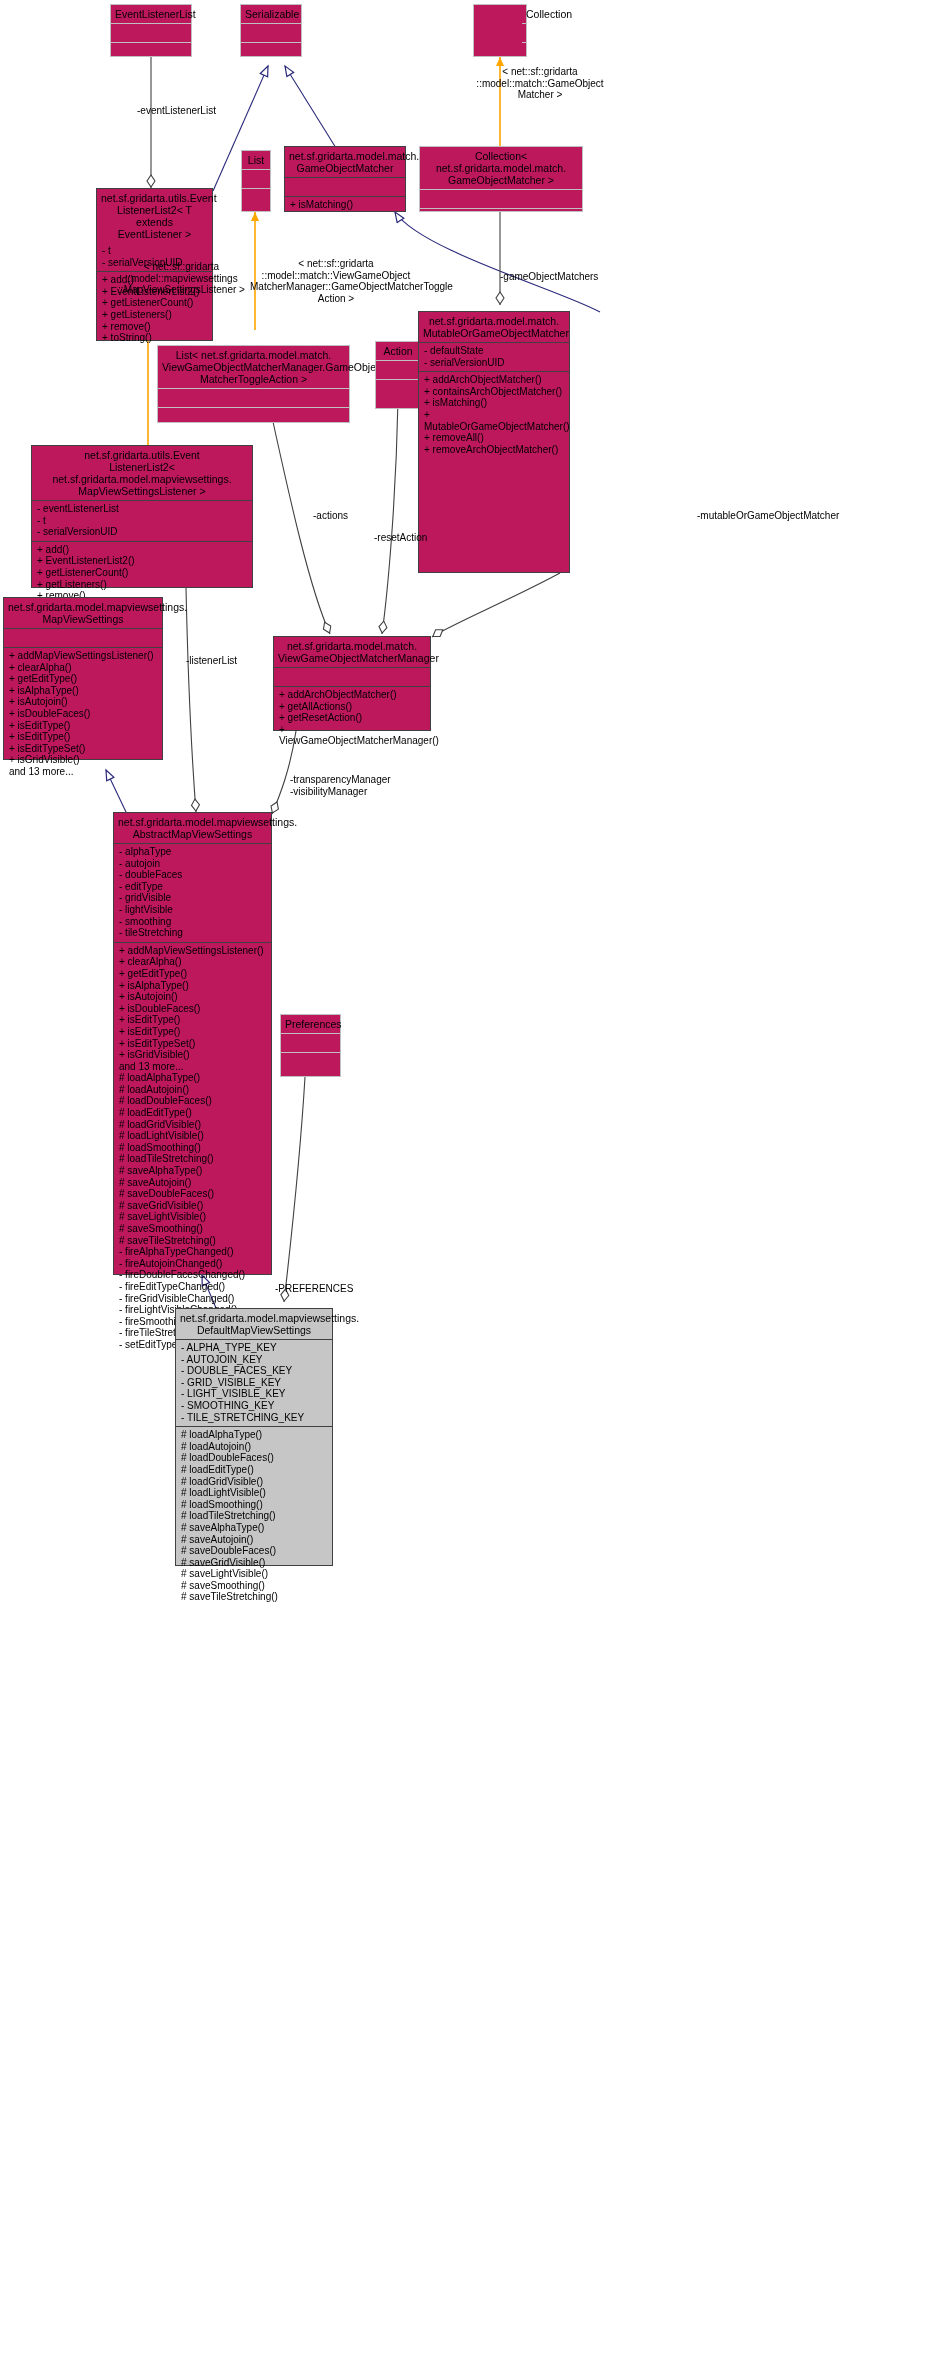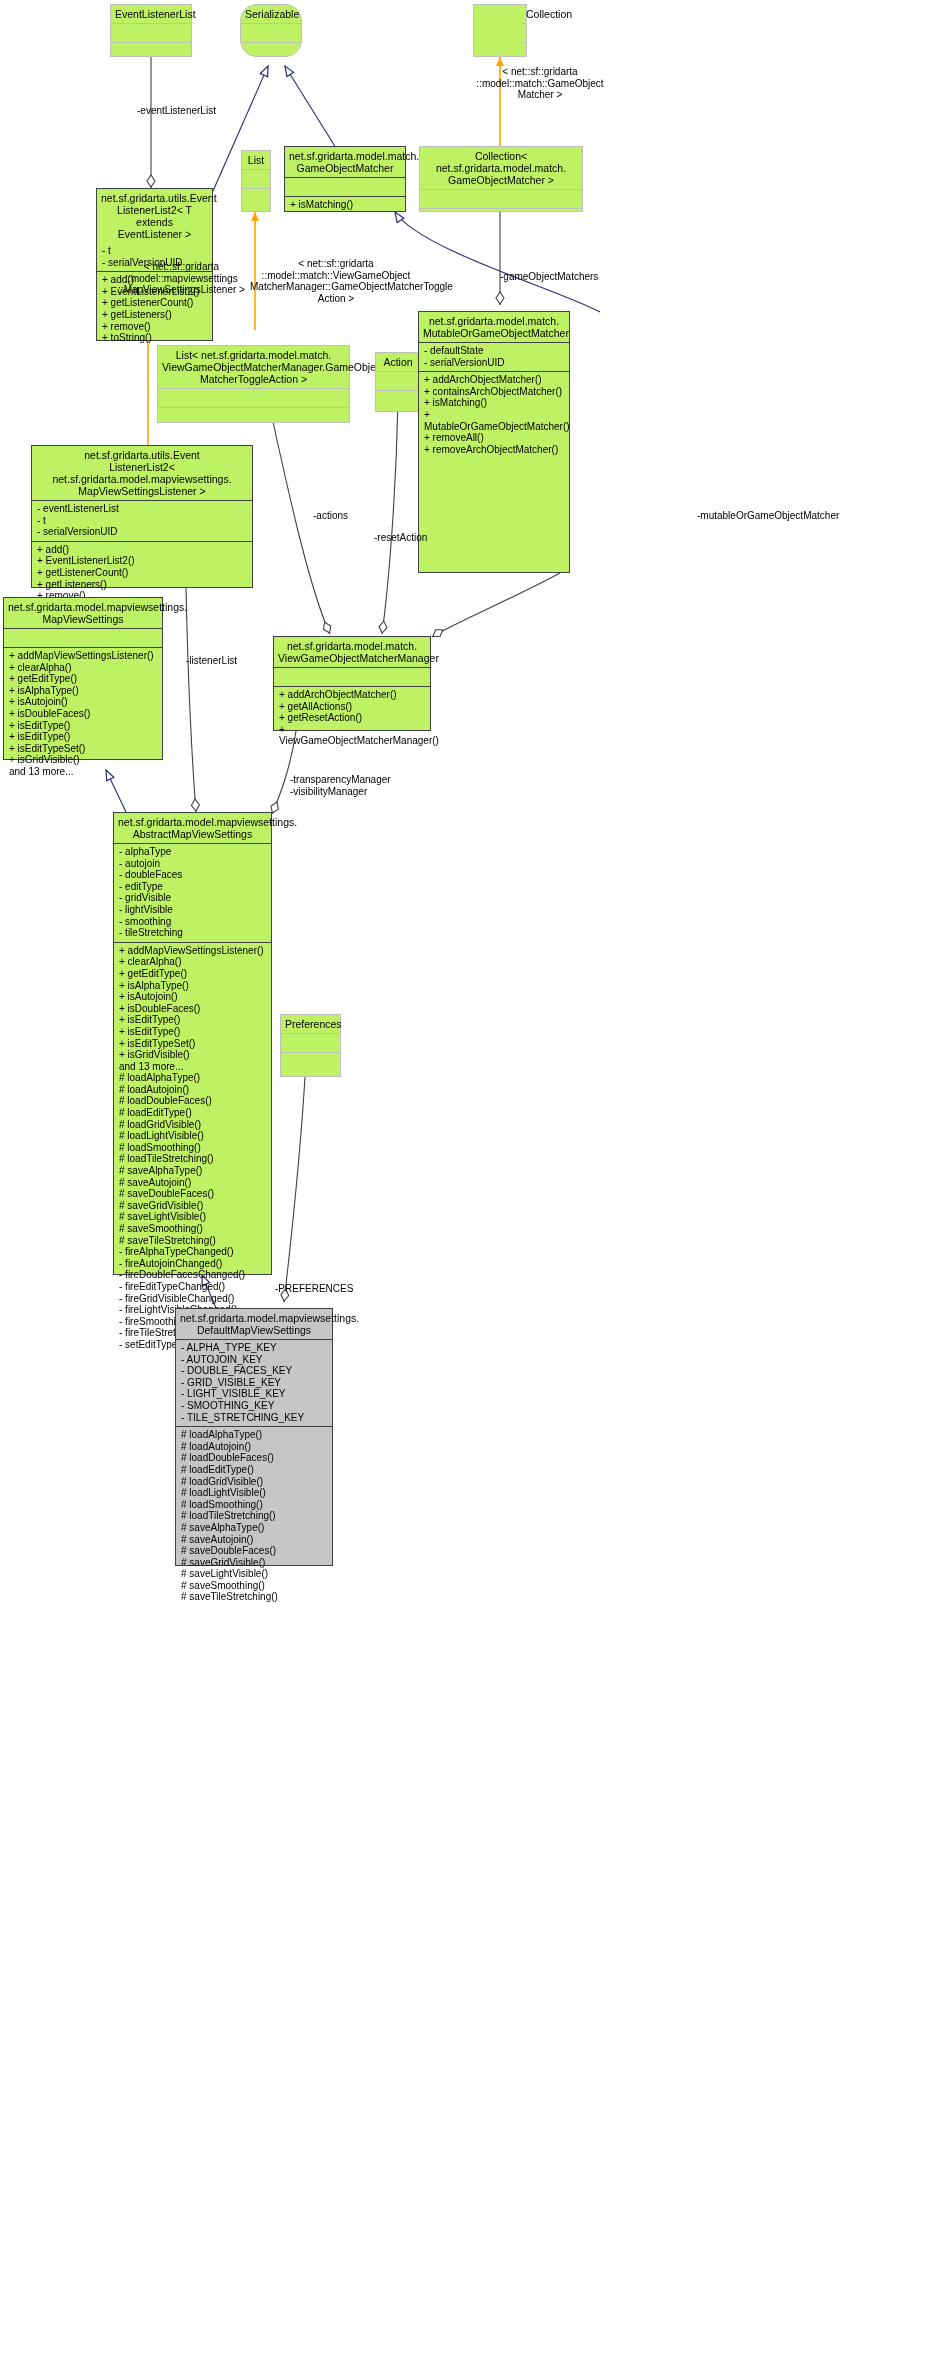--- a/index.html
+++ b/index.html
@@ -4,21 +4,21 @@
 <style>
   html,body{margin:0;padding:0;}
   body{
     width:928px;height:2376px;background:#ffffff;
     font-family:"Liberation Sans", sans-serif;
     position:relative;overflow:hidden;
   }
   #canvas{position:absolute;inset:0;width:928px;height:2376px;}
   svg.edges{position:absolute;left:0;top:0;width:928px;height:2376px;pointer-events:none;}
 
-  .node{position:absolute;box-sizing:border-box;background:#bef264;}
+  .node{position:absolute;box-sizing:border-box;background:#be185d;}
   .node.iface{border:1px solid #bfbfbf;}
   .node.cls{border:1.4px solid #404040;}
   .node.filled{background:#c6c6c6;}
 
   .ntitle{
     text-align:center;font-size:10.5px;line-height:12px;color:#000;
     padding:3px 4px 3px 4px;white-space:pre-line;
   }
   .sep{height:0;border-top:1px solid #bfbfbf;}
   .node.cls .sep{border-top:1.4px solid #404040;}
@@ -87,21 +87,21 @@
   </svg>
 
   <div class="node iface" style="left:110px;top:4px;width:82px;height:53px;">
     <div class="ntitle">EventListenerList</div>
     <div class="sep"></div>
     <div class="sect empty"></div>
     <div class="sep"></div>
     <div class="sect empty"></div>
   </div>
 
-  <div class="node iface" style="left:240px;top:4px;width:62px;height:53px;border-radius:17px;">
+  <div class="node iface" style="left:240px;top:4px;width:62px;height:53px;">
     <div class="ntitle">Serializable</div>
     <div class="sep"></div>
     <div class="sect empty"></div>
     <div class="sep"></div>
     <div class="sect empty"></div>
   </div>
 
   <div class="node iface" style="left:473px;top:4px;width:54px;height:53px;padding-left:48px;">
     <div class="ntitle">Collection</div>
     <div class="sep"></div>
@@ -173,21 +173,21 @@
   <div class="node iface" style="left:157px;top:330px;width:193px;height:78px;margin-top:15px;">
     <div class="ntitle">List&lt; net.sf.gridarta.model.match.
 ViewGameObjectMatcherManager.GameObject
 MatcherToggleAction &gt;</div>
     <div class="sep"></div>
     <div class="sect empty"></div>
     <div class="sep"></div>
     <div class="sect empty"></div>
   </div>
 
-  <div class="node iface" style="left:375px;top:352px;width:46px;height:60px;">
+  <div class="node iface" style="left:375px;top:341px;width:46px;height:68px;">
     <div class="ntitle">Action</div>
     <div class="sep"></div>
     <div class="sect empty"></div>
     <div class="sep"></div>
     <div class="sect empty"></div>
   </div>
 
   <div class="node cls" style="left:418px;top:311px;width:152px;height:262px;">
     <div class="ntitle">net.sf.gridarta.model.match.
 MutableOrGameObjectMatcher</div>

